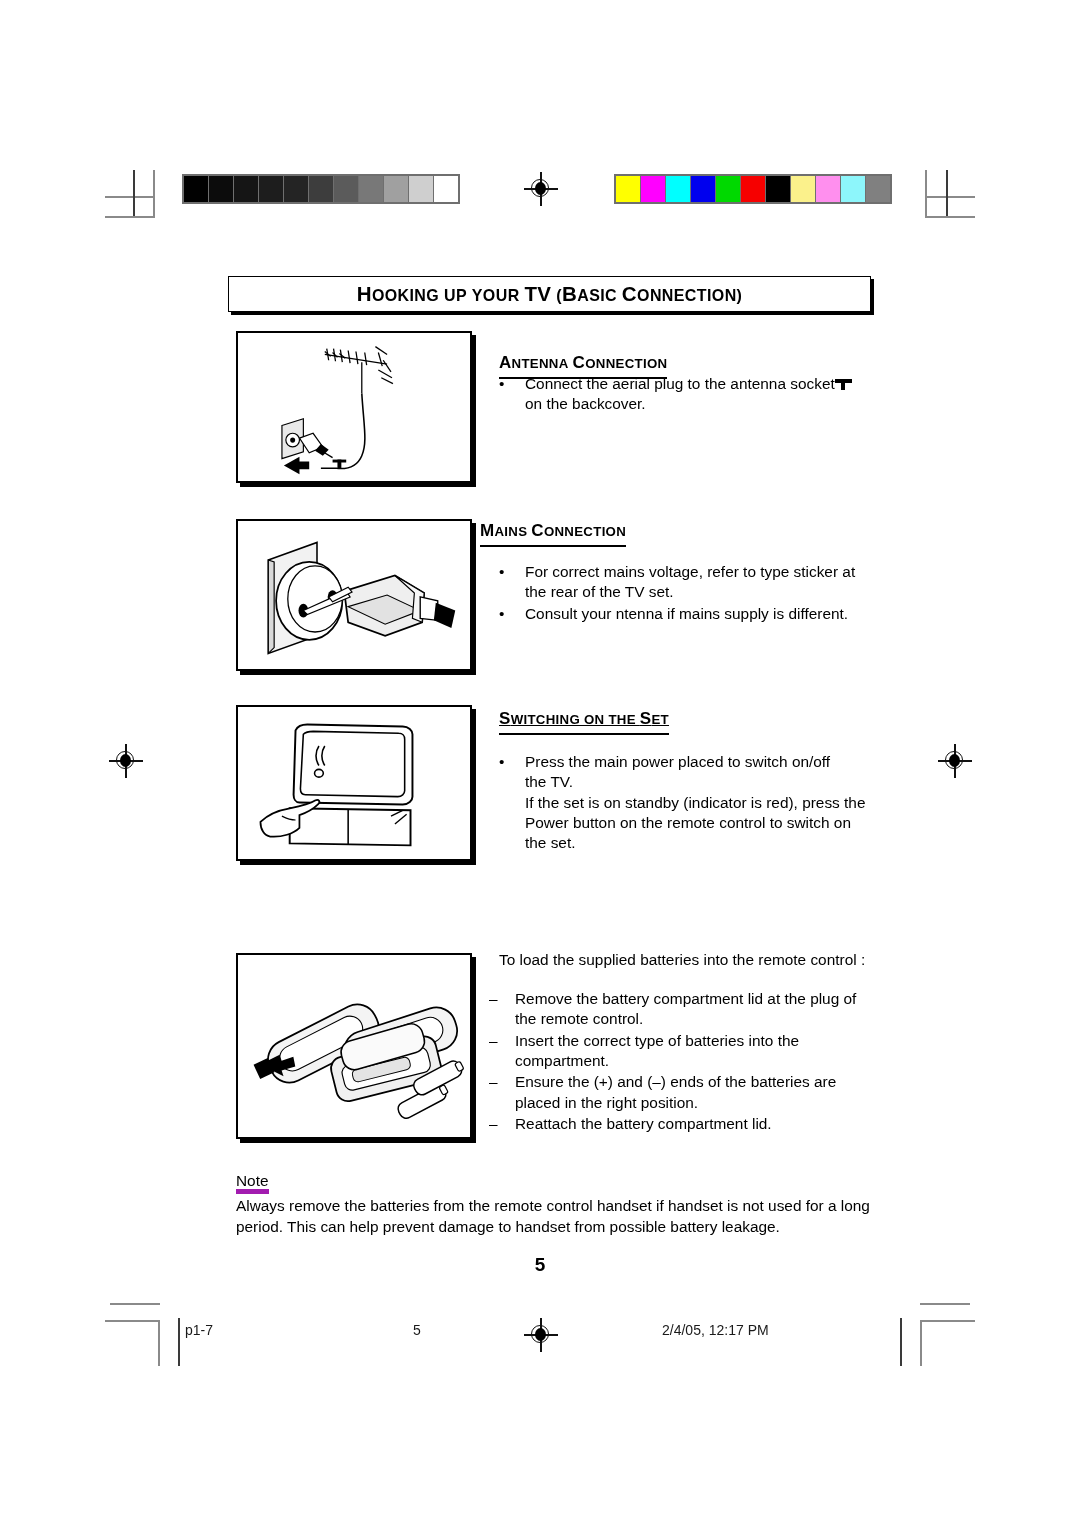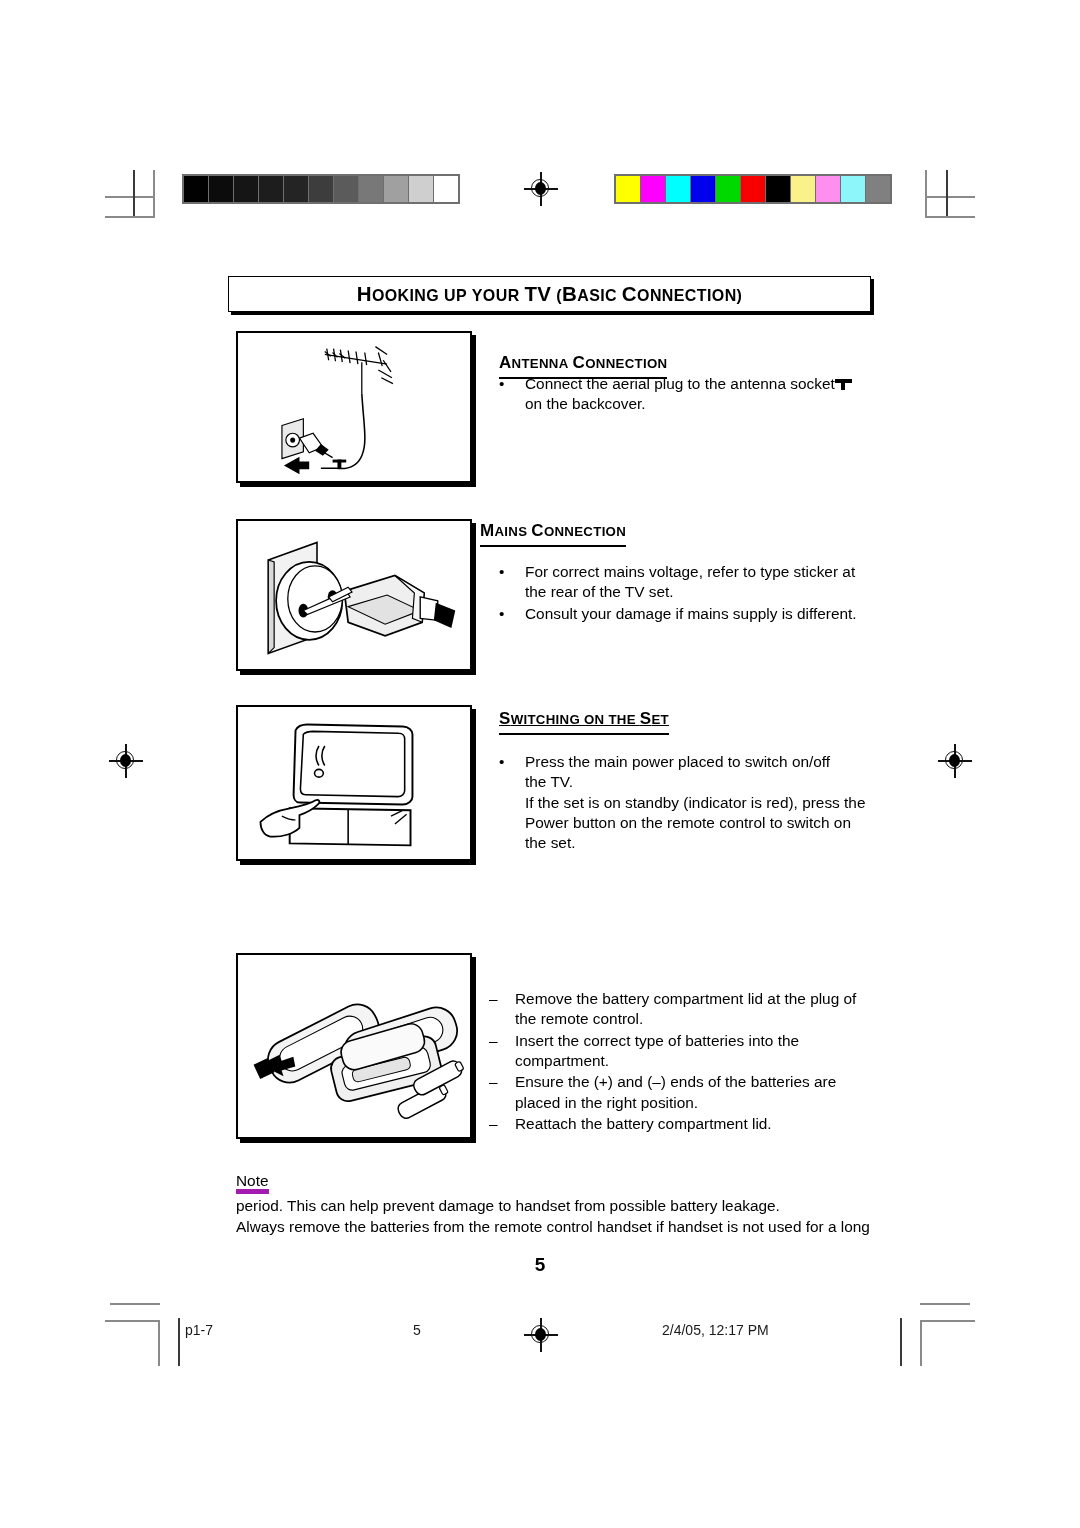--- a/index.html
+++ b/index.html
@@ -326,21 +326,21 @@
     <div class="bullet-row">
       <span class="bullet-mark">•</span>
       <span class="bullet-body">
         <span>For correct mains voltage, refer to type sticker at</span><br>
         <span>the rear of the TV set.</span>
       </span>
     </div>
     <div class="bullet-row">
       <span class="bullet-mark">•</span>
       <span class="bullet-body">
-        <span>Consult your damage if mains supply is different.</span>
+        <span>Consult your ntenna if mains supply is different.</span>
       </span>
     </div>
   </div>
 
   <div class="figure" style="top:705px; height:156px;">
     <svg viewBox="0 0 236 156" xmlns="http://www.w3.org/2000/svg">
 
       <path d="M58 24 C 60 20, 64 18, 70 18 L 168 20 C 174 20, 178 24, 178 28 L 178 92 C 178 96, 174 100, 168 100 L 62 98 C 58 98, 56 94, 56 90 Z" fill="#fff" stroke="#000" stroke-width="2"></path>
 
       <path d="M66 28 C 68 26, 72 25, 76 25 L 164 27 C 168 27, 170 30, 170 33 L 170 86 C 170 89, 167 92, 163 92 L 68 90 C 64 90, 63 87, 63 84 Z" fill="#fff" stroke="#000" stroke-width="1.6"></path>
@@ -412,20 +412,23 @@
         <rect x="162" y="140" width="52" height="17" rx="7" fill="#fff" stroke="#000" stroke-width="1.5"></rect>
         <rect x="210" y="144" width="6" height="9" rx="2" fill="#fff" stroke="#000" stroke-width="1.2"></rect>
       </g>
       <g transform="rotate(-28 206 126)">
         <rect x="178" y="116" width="52" height="17" rx="7" fill="#fff" stroke="#000" stroke-width="1.5"></rect>
         <rect x="226" y="120" width="6" height="9" rx="2" fill="#fff" stroke="#000" stroke-width="1.2"></rect>
       </g>
     </svg>
   </div>
 
+  <div class="body-block" style="left:499px; top:950px; width:395px;">
+    <div class="plain-line">To load the supplied batteries into the remote control :</div>
+  </div>
 
   <div class="body-block" style="left:489px; top:989px; width:400px;">
     <div class="bullet-row">
       <span class="bullet-mark">–</span>
       <span class="bullet-body">
         <span>Remove the battery compartment lid at the plug of</span><br>
         <span>the remote control.</span>
       </span>
     </div>
     <div class="bullet-row">
@@ -445,22 +448,22 @@
     <div class="bullet-row">
       <span class="bullet-mark">–</span>
       <span class="bullet-body">
         <span>Reattach the battery compartment lid.</span>
       </span>
     </div>
   </div>
 
   <div class="note-label" style="left:236px; top:1172px;">Note</div>
   <div class="note-text" style="left:236px; top:1196px;">
+    <div>Always remove the batteries from the remote control handset if handset is not used for a long</div>
     <div>period. This can help prevent damage to handset from possible battery leakage.</div>
-    <div>Always remove the batteries from the remote control handset if handset is not used for a long</div>
   </div>
 
   <div class="page-number" style="left:500px; top:1254px; width:80px;">5</div>
 
   <div class="crop-mark">
     <div class="crop-line-h" style="left:110px; top:1303px; width:50px;"></div>
     <div class="crop-line-h" style="left:105px; top:1320px; width:55px;"></div>
     <div class="crop-line-v" style="left:158px; top:1320px; height:46px;"></div>
     <div class="crop-line-dark-v" style="left:178px; top:1318px; height:48px;"></div>
   </div>

